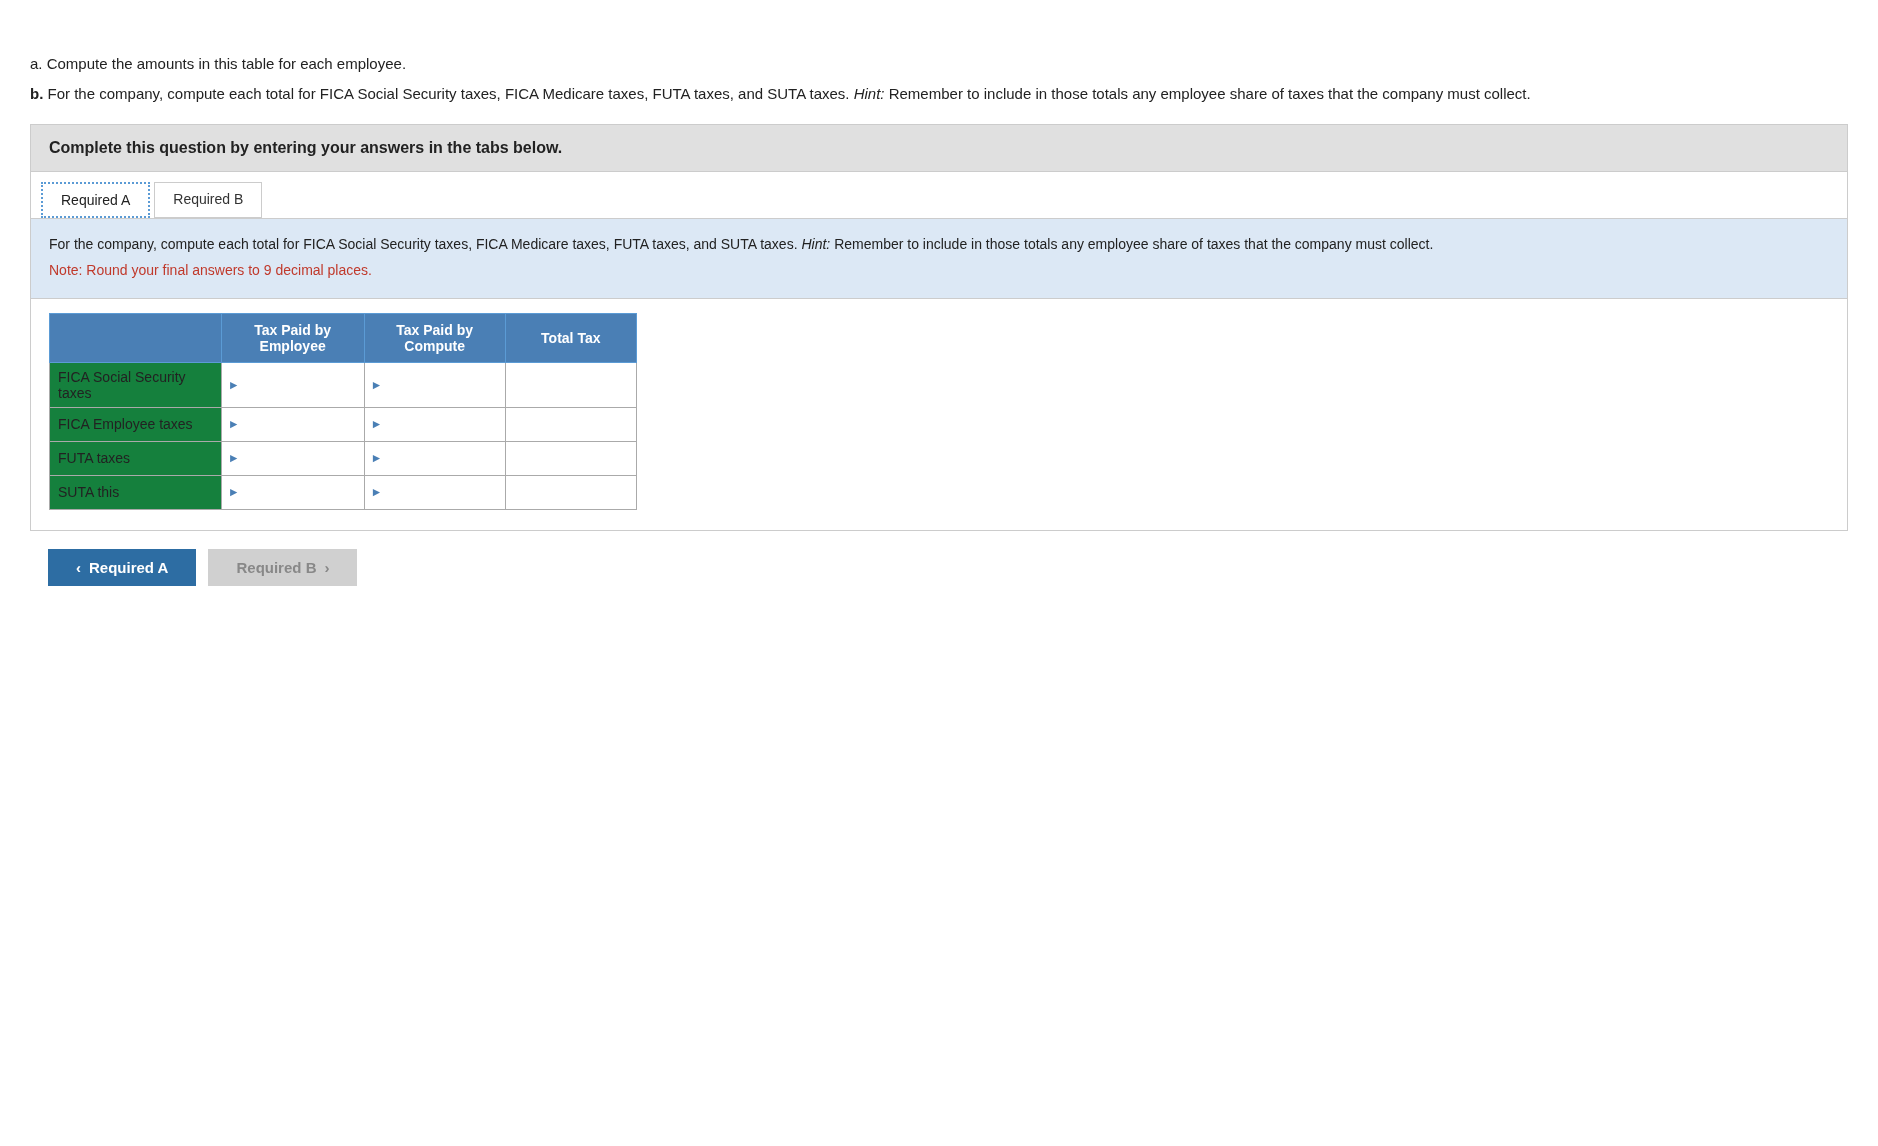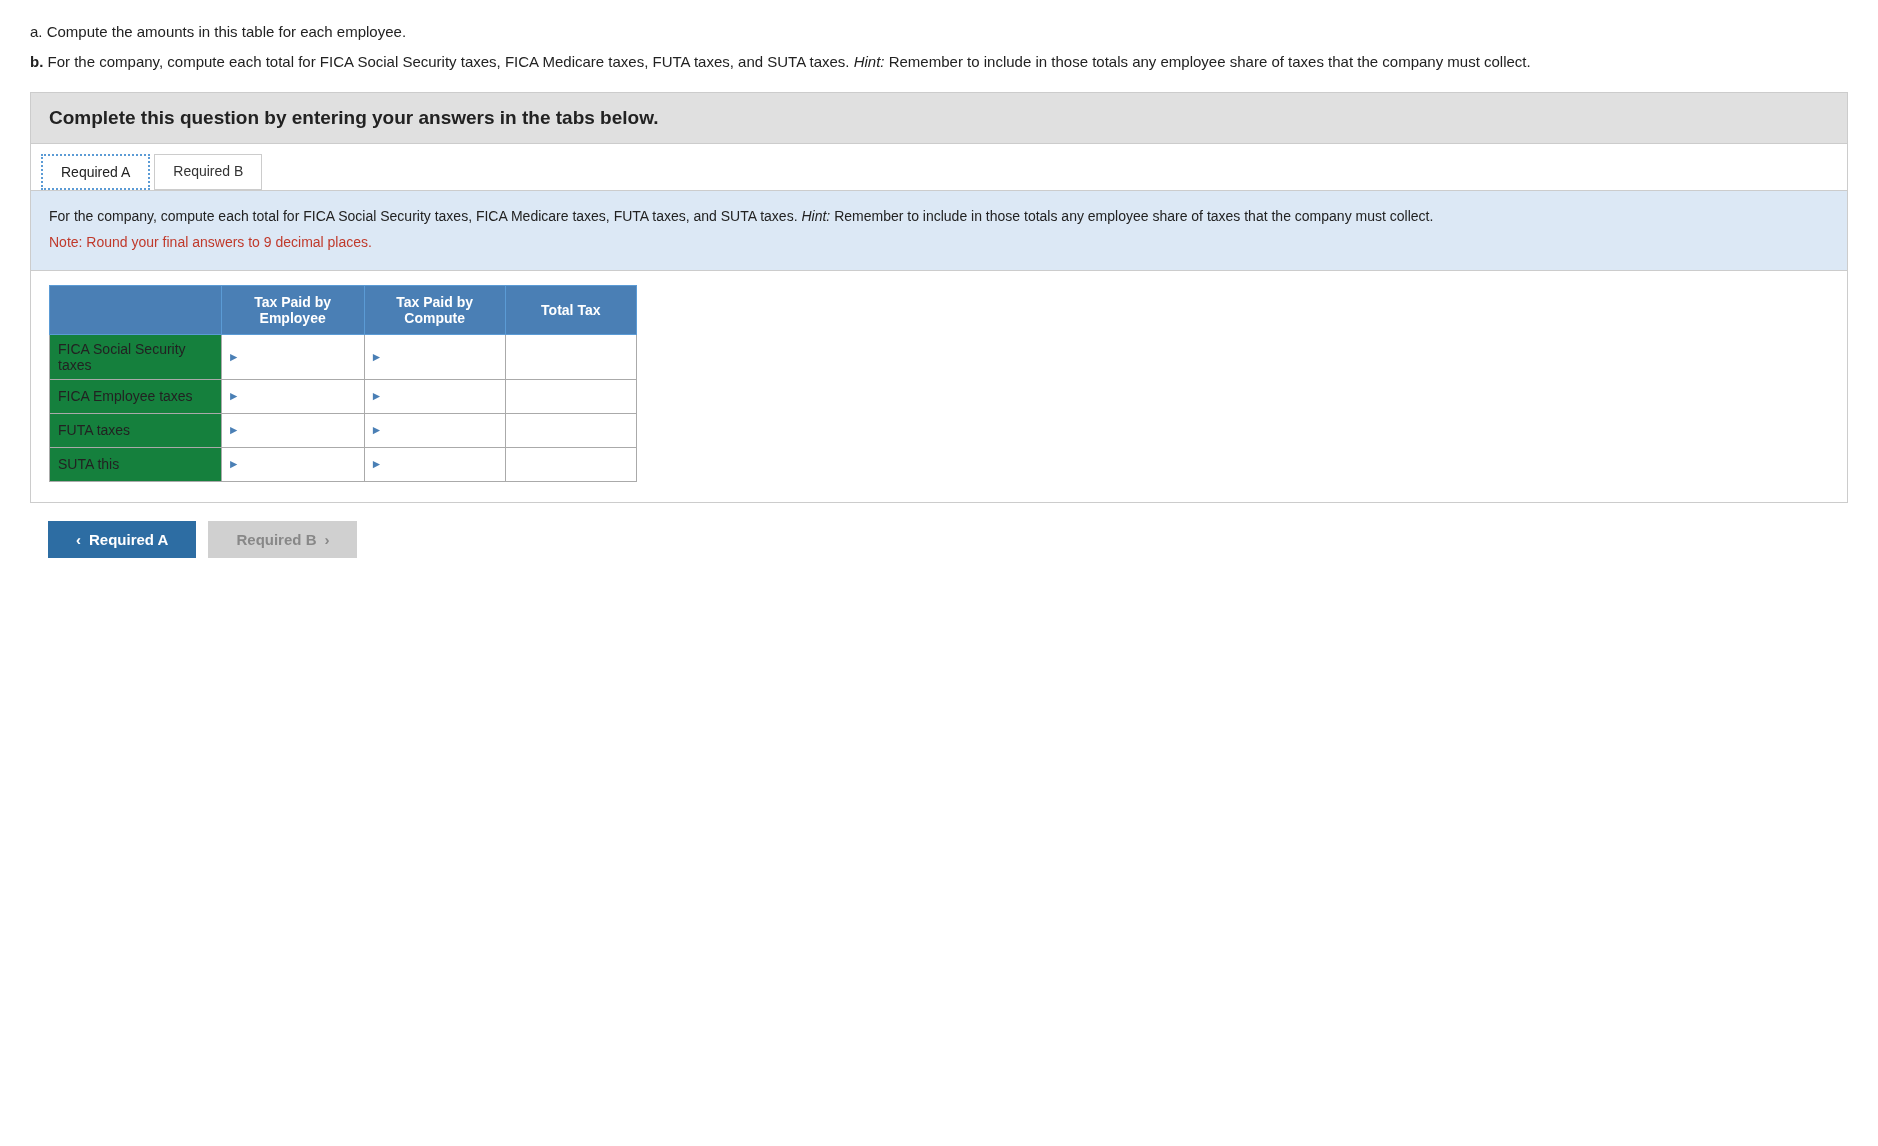--- a/index.html
+++ b/index.html
@@ -12,31 +12,32 @@
       font-family: Arial, sans-serif;
       font-size: 15px;
       background: #fff;
       color: #222;
       padding: 20px 30px;
     }
 
     .intro-text {
       margin-bottom: 18px;
       line-height: 1.6;
+      margin-top: 32px;
     }
 
     .intro-text p {
       margin-bottom: 6px;
     }
 
     .complete-banner {
       background: #e0e0e0;
       padding: 14px 18px;
       font-weight: bold;
-      font-size: 19px;
+      font-size: 16px;
       margin-bottom: 0;
       border: 1px solid #ccc;
     }
 
     .tabs-container {
       border: 1px solid #ccc;
       border-top: none;
       margin-bottom: 0;
     }
 

